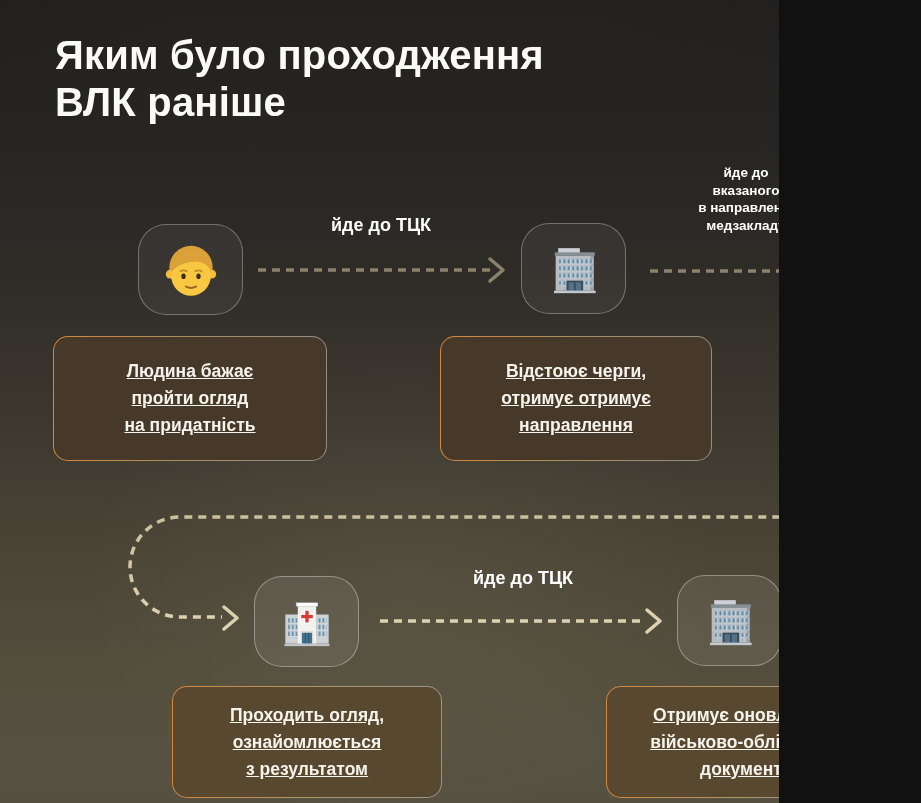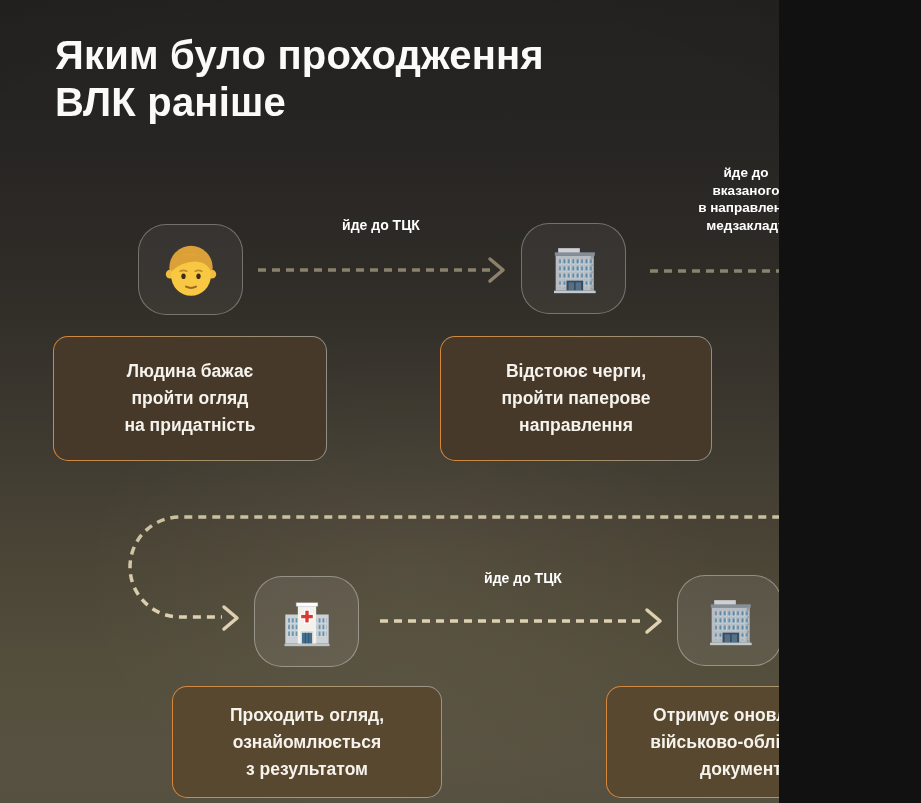--- a/index.html
+++ b/index.html
@@ -27,36 +27,37 @@
   .tile svg{width:60px;height:60px;}
   .tile-1{left:138px;top:224px;}
   .tile-2{left:521px;top:223px;}
   .tile-3{left:254px;top:576px;}
   .tile-4{left:677px;top:575px;}
   .card{
     position:absolute;border-radius:15px;border:1.5px solid transparent;
     display:flex;align-items:center;justify-content:center;text-align:center;
     color:#f6f3ed;font-size:17.5px;line-height:27px;font-weight:700;
     white-space:pre-line;
+    text-decoration:underline;
   }
   .card-1,.card-2{
     background:linear-gradient(#46392a,#46392a) padding-box,
                linear-gradient(90deg,#d9863a 0%,#a98f62 48%,#8f8e88 100%) border-box;
   }
   .card-3,.card-4{
     background:linear-gradient(#57482f,#57482f) padding-box,
                linear-gradient(90deg,#d9863a 0%,#b09567 48%,#97958d 100%) border-box;
   }
   .card-1{left:53px;top:336px;width:272px;height:123px;}
   .card-2{left:440px;top:336px;width:270px;height:123px;}
   .card-3{left:172px;top:686px;width:268px;height:110px;}
   .card-4{left:594px;top:686px;width:268px;height:110px;margin-left:12px;}
   .lbl{
     position:absolute;width:190px;text-align:center;color:#ffffff;
-    font-weight:700;font-size:14px;line-height:17.5px;white-space:pre-line;
+    font-weight:700;font-size:18px;line-height:17.5px;white-space:pre-line;
   }
   .lbl-1{left:286px;top:217px;}
   .lbl-2{left:651px;top:164px;font-size:13.5px;text-align:center;}
   .lbl-3{left:428px;top:570px;}
   .wires{position:absolute;left:0;top:0;width:921px;height:803px;pointer-events:none;}
   .hidden-defs{position:absolute;width:0;height:0;overflow:hidden;}
 </style>
 </head>
 <body>
 
@@ -171,21 +172,21 @@
   <div class="lbl lbl-2">йде до
 вказаного
 в направленні
 медзакладу</div>
   <div class="lbl lbl-3">йде до ТЦК</div>
 
   <div class="card card-1">Людина бажає
 пройти огляд
 на придатність</div>
   <div class="card card-2">Відстоює черги,
-пройти паперове
+отримує отримує
 направлення</div>
   <div class="card card-3">Проходить огляд,
 ознайомлюється
 з результатом</div>
   <div class="card card-4">Отримує оновлений
 військово-обліковий
 документ</div>
 
 </div>
 

